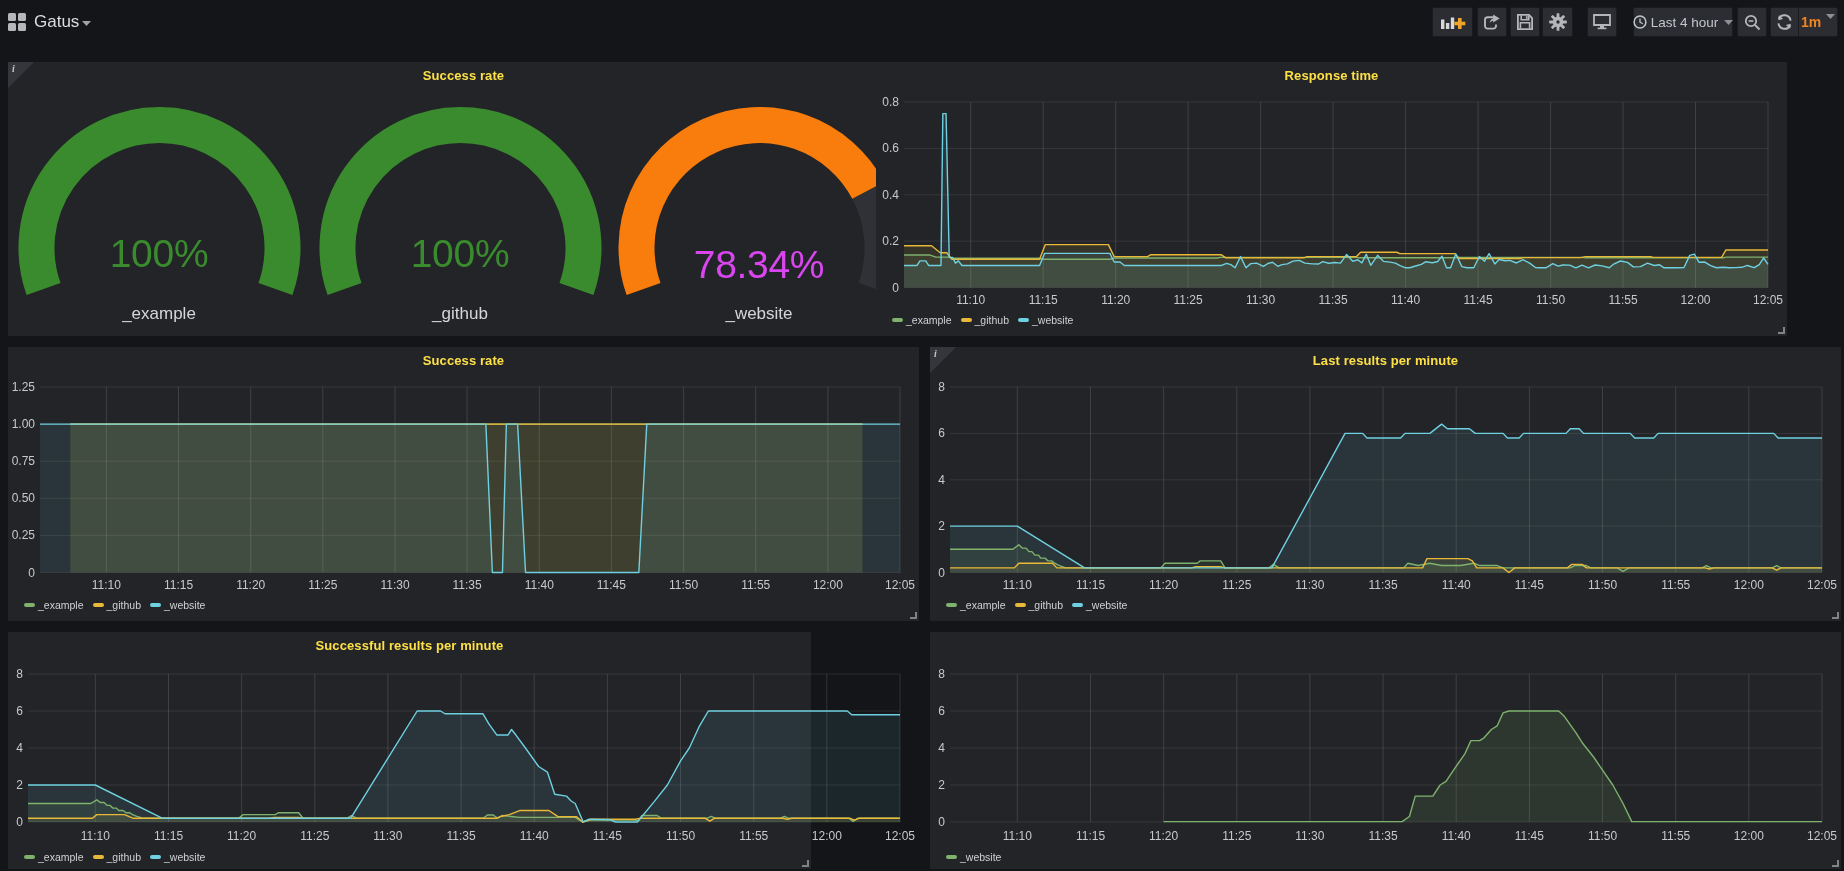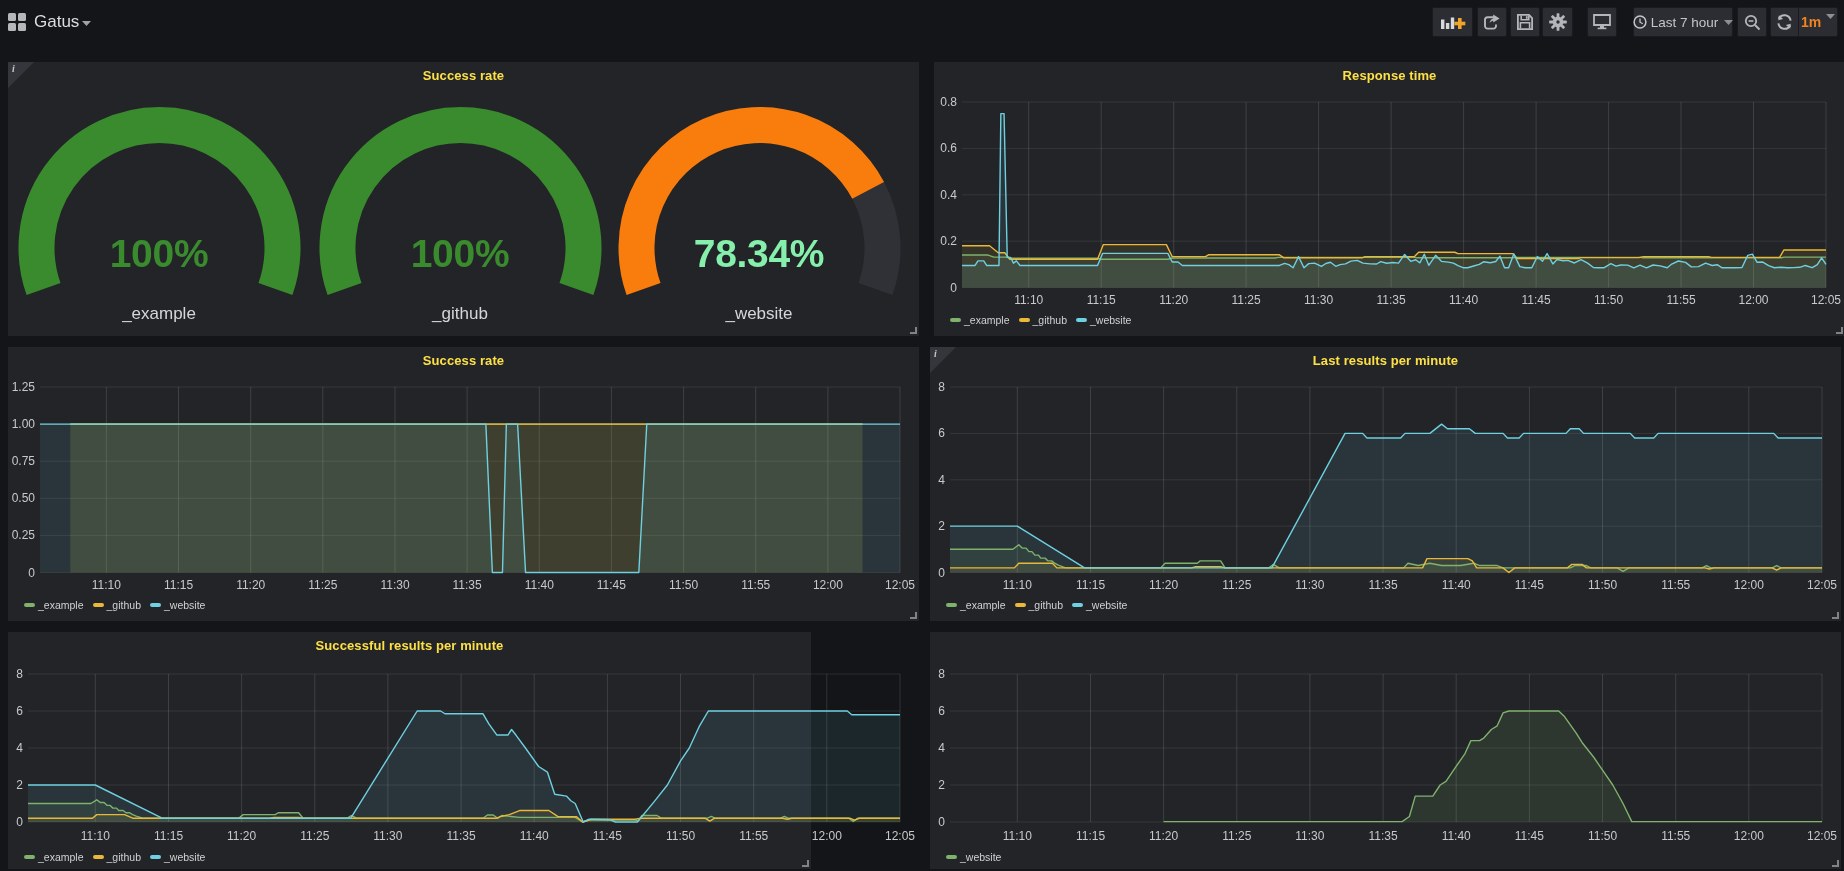--- a/index.html
+++ b/index.html
@@ -5,21 +5,21 @@
 .panel{position:absolute;background:#222427}
 .ptitle{position:absolute;left:0;right:0;top:6px;text-align:center;color:#fde047;font-size:13px;font-weight:bold;letter-spacing:0.1px}
 .legend{position:absolute;display:flex;align-items:center;white-space:nowrap}
 .ldash{width:11px;height:4px;border-radius:2px;display:inline-block;margin-right:3px;flex:none}
 .lname{color:#d0d1d3;font-size:10.5px;margin-right:9px}
 .icorner{position:absolute;left:0;top:0;width:0;height:0;border-top:26px solid #34363b;border-right:26px solid transparent}
 .iicon{position:absolute;left:4px;top:1px;color:#c3c5c8;font-size:10px;font-weight:bold;font-style:italic;font-family:"Liberation Serif",serif}
 .rcorner{position:absolute;right:2px;bottom:2px;width:7px;height:7px;border-right:2px solid #808386;border-bottom:2px solid #808386}
 .navbtn{position:absolute;top:7px;height:30px;background:#2b2d32;border:1px solid #1a1b1e;border-radius:2px;display:flex;align-items:center;justify-content:center;color:#b4b6ba}
 .gauge-label{position:absolute;text-align:center;color:#d5d6d8;font-size:17px}
-.gauge-value{position:absolute;text-align:center;font-size:39px;font-weight:bold;letter-spacing:-0.3px}
+.gauge-value{position:absolute;text-align:center;font-size:39px;font-weight:normal;letter-spacing:-0.3px}
 </style></head><body>
 <div style="position:absolute;left:0;top:0;width:1844px;height:46px">
     <svg width="18" height="18" style="position:absolute;left:8px;top:13px">
       <rect x="0" y="0" width="8" height="8" rx="1.5" fill="#b5b7ba"></rect>
       <rect x="0" y="10" width="8" height="8" rx="1.5" fill="#b5b7ba"></rect>
       <rect x="10" y="0" width="8" height="8" rx="1.5" fill="#b5b7ba"></rect>
       <rect x="10" y="10" width="8" height="8" rx="1.5" fill="#b5b7ba"></rect>
     </svg>
     <div style="position:absolute;left:34px;top:12px;color:#dcdde0;font-size:17px">Gatus</div>
     <svg width="9" height="5" style="position:absolute;left:82px;top:21px">
@@ -70,21 +70,21 @@
         <path d="M1 1 h16 v10 H1 z" fill="none" stroke="#b4b6ba" stroke-width="1.8"></path>
         <rect x="7" y="11.6" width="4" height="2.4" fill="#b4b6ba"></rect>
         <rect x="4.6" y="13.6" width="8.8" height="1.6" fill="#b4b6ba"></rect>
       </svg>
     </div>
     <div class="navbtn" style="left:1633px;width:100px">
       <svg width="14" height="14" viewBox="0 0 14 14" style="margin-right:4px;flex:none">
         <circle cx="7" cy="7" r="5.9" fill="none" stroke="#c2c7cc" stroke-width="1.5"></circle>
         <path d="M7 3.4 v3.8 l2.8 1.5" fill="none" stroke="#c2c7cc" stroke-width="1.3"></path>
       </svg>
-      <span style="color:#c2c7cc;font-size:13.5px;white-space:nowrap">Last 7 hour</span>
+      <span style="color:#c2c7cc;font-size:13.5px;white-space:nowrap">Last 4 hour</span>
       <svg width="9" height="5" viewBox="0 0 9 5" style="margin-left:6px;flex:none">
         <path d="M0 0 L9 0 L4.5 5 Z" fill="#8b9096"></path>
       </svg>
     </div>
     <div class="navbtn" style="left:1737px;width:30px">
       <svg width="17" height="17" viewBox="0 0 17 17">
         <circle cx="7" cy="7" r="5.2" fill="none" stroke="#b4b6ba" stroke-width="1.8"></circle>
         <line x1="4.6" y1="7" x2="9.4" y2="7" stroke="#b4b6ba" stroke-width="1.6"></line>
         <line x1="11" y1="11" x2="15.5" y2="15.5" stroke="#b4b6ba" stroke-width="2"></line>
       </svg>
@@ -111,27 +111,27 @@
     <div class="iicon">i</div>
     <div class="ptitle">Success rate</div>
     <svg width="911" height="274" style="position:absolute;left:0;top:0">
       <path d="M35.56 227.06 A123.00 123.00 0 1 1 267.44 227.06" fill="none" stroke="#3a8b2e" stroke-width="36"></path>
       <path d="M336.56 227.06 A123.00 123.00 0 1 1 568.44 227.06" fill="none" stroke="#3a8b2e" stroke-width="36"></path>
       <path d="M860.17 128.38 A123.00 123.00 0 0 1 867.44 227.06" fill="none" stroke="#2f3136" stroke-width="36"></path>
       <path d="M635.56 227.06 A123.00 123.00 0 0 1 860.17 128.38" fill="none" stroke="#f87d0c" stroke-width="36"></path>
     </svg>
     <div class="gauge-value" style="left:1px;top:170px;width:300px;color:#3a8b2e">100%</div>
     <div class="gauge-value" style="left:302px;top:170px;width:300px;color:#3a8b2e">100%</div>
-    <div class="gauge-value" style="left:601px;top:170px;width:300px;color:#86efac">78.34%</div>
+    <div class="gauge-value" style="left:601px;top:181px;width:300px;color:#d946ef">78.34%</div>
     <div class="gauge-label" style="left:1px;top:242px;width:300px">_example</div>
     <div class="gauge-label" style="left:302px;top:242px;width:300px">_github</div>
     <div class="gauge-label" style="left:601px;top:242px;width:300px">_website</div>
     <div class="rcorner"></div>
   </div>
-<div class="panel" style="left:934px;top:62px;width:911px;height:274px">
+<div class="panel" style="left:876px;top:62px;width:911px;height:274px">
     <div class="ptitle">Response time</div>
     <svg width="911" height="250" style="position:absolute;left:0;top:0">
       <line x1="28" y1="225.5" x2="892" y2="225.5" stroke="rgba(255,255,255,0.085)" stroke-width="1"></line>
       <text x="23" y="225.5" fill="#c8c9ca" font-size="12" text-anchor="end" dominant-baseline="central">0</text>
       <line x1="28" y1="179.1" x2="892" y2="179.1" stroke="rgba(255,255,255,0.085)" stroke-width="1"></line>
       <text x="23" y="179.1" fill="#c8c9ca" font-size="12" text-anchor="end" dominant-baseline="central">0.2</text>
       <line x1="28" y1="132.8" x2="892" y2="132.8" stroke="rgba(255,255,255,0.085)" stroke-width="1"></line>
       <text x="23" y="132.8" fill="#c8c9ca" font-size="12" text-anchor="end" dominant-baseline="central">0.4</text>
       <line x1="28" y1="86.4" x2="892" y2="86.4" stroke="rgba(255,255,255,0.085)" stroke-width="1"></line>
       <text x="23" y="86.4" fill="#c8c9ca" font-size="12" text-anchor="end" dominant-baseline="central">0.6</text>

